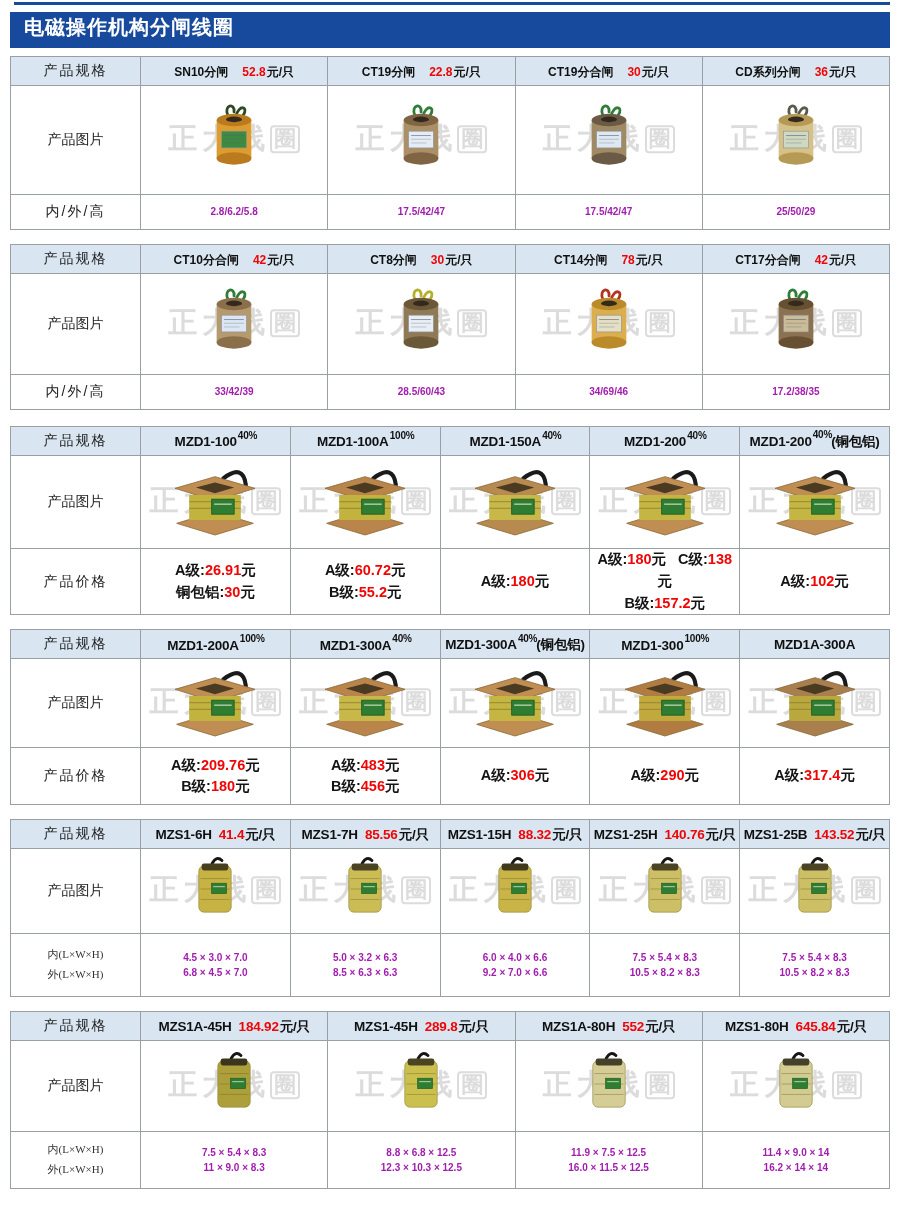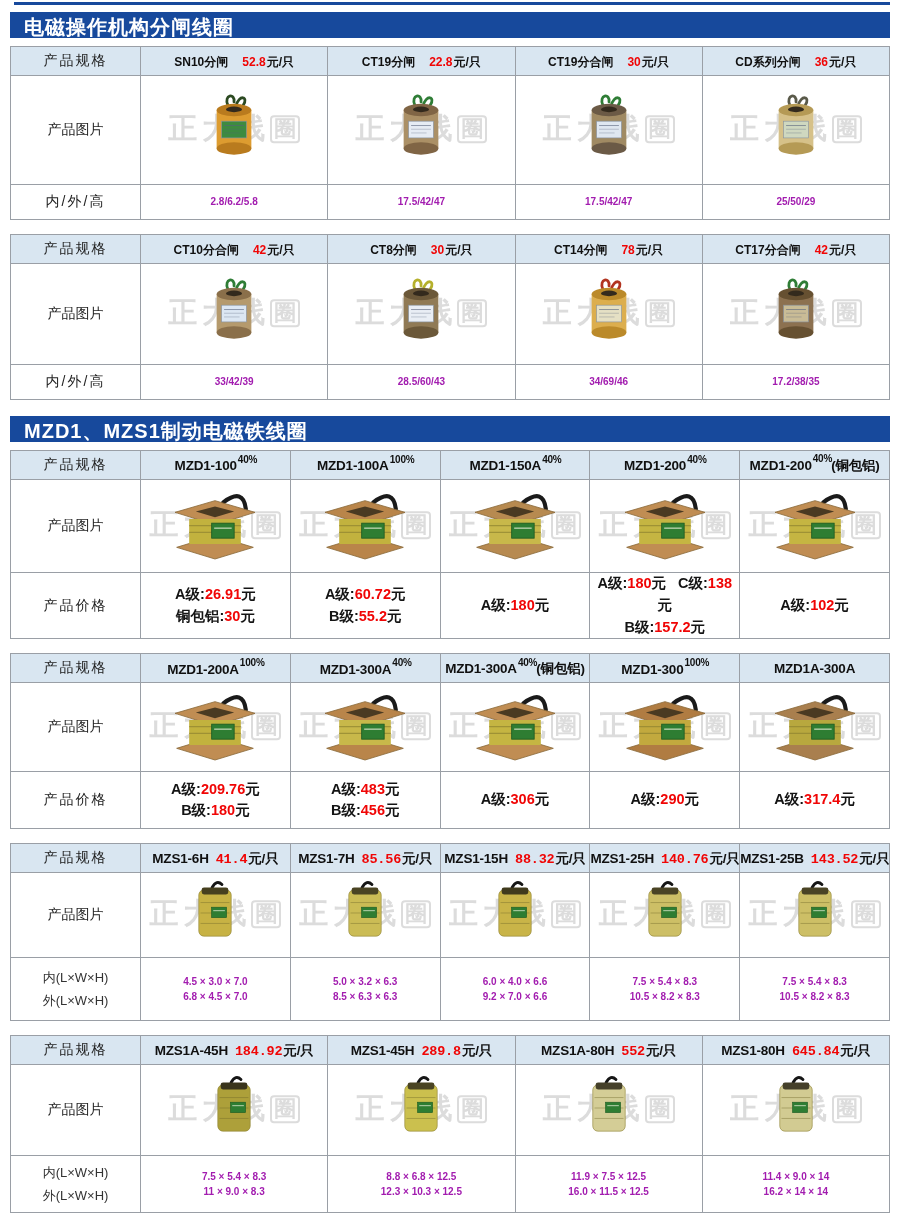--- a/index.html
+++ b/index.html
@@ -5,21 +5,21 @@
   html,body{margin:0;padding:0;background:#ffffff;}
   body{
     width:900px;height:1215px;overflow:hidden;
     font-family:"Liberation Sans","DejaVu Sans",sans-serif;
     color:#111;
   }
   .page{width:880px;margin:0 auto;padding-top:2px;}
   .topline{height:3px;background:#17499c;margin:0 0 7px 4px;}
   .sec-header{
     background:#17499c;color:#fff;font-weight:bold;
-    font-size:20px;line-height:30px;height:26px;
+    font-size:20px;line-height:30px;height:36px;
     padding:0 0 0 14px;margin:0 0 8px 0;letter-spacing:1px;
   }
   .sec2{margin-top:16px;}
   .cat-table{
     width:100%;border-collapse:collapse;table-layout:fixed;
     margin-bottom:14px;
   }
   .cat-table td{
     border:1px solid #9a9fa6;text-align:center;vertical-align:middle;
     padding:0;overflow:hidden;
@@ -27,21 +27,21 @@
   .spec-row td{background:#d9e6f1;height:28px;}
   td.lab{font-size:14px;color:#222;font-weight:normal;}
   .spec-row td.lab{letter-spacing:2px;}
   .spec-wrap{white-space:nowrap;font-weight:bold;font-size:12px;color:#101010;}
   .p-sup{font-size:10px;font-weight:bold;position:relative;top:-2px;left:1px;}
   .p-suffix{font-weight:bold;}
   .p-price{color:#f00505;margin-left:14px;}
   .p-unit{margin-left:1px;}
   
   .t2 .spec-wrap,.t3 .spec-wrap,.t4 .spec-wrap,.t5 .spec-wrap{font-size:13.5px;letter-spacing:-0.2px;}
-  .t4 .p-price,.t5 .p-price{margin-left:7px;font-family:Liberation Mono, monospace;}
+  .t4 .p-price,.t5 .p-price{margin-left:7px;}
   
   .img-cell{position:relative;background:#fff;}
   .t0 .img-cell{height:108px;}
   .t1 .img-cell{height:100px;}
   .t2 .img-cell{height:92px;}
   .t3 .img-cell{height:88px;}
   .t4 .img-cell{height:84px;}
   .t5 .img-cell{height:90px;}
   .wm{
     position:absolute;left:0;right:0;top:50%;transform:translateY(-52%);
@@ -59,21 +59,21 @@
   .t4 .coil svg{height:74px;}
   .t5 .coil svg{height:82px;}
   
   .info-cell{background:#fff;}
   .t0 .info-cell,.t1 .info-cell{height:34px;}
   .t2 .info-cell{height:52px;}
   .t3 .info-cell{height:56px;}
   .t4 .info-cell{height:62px;}
   .t5 .info-cell{height:56px;}
   .dims{font-weight:bold;font-size:10px;color:#a21caf;line-height:1.55;}
-  .lab-sm{font-size:13px;color:#333;line-height:1.8;letter-spacing:0;}
+  .lab-sm{font-size:11px;color:#333;line-height:1.8;letter-spacing:0;font-family:Liberation Serif, serif;}
   .price-line{font-weight:bold;font-size:14.5px;line-height:1.5;color:#141414;}
   .price-item + .price-item{margin-left:12px;}
   .pv{color:#f00505;}
   .info-row td.lab{letter-spacing:2px;}
   .t4 .info-row td.lab,.t5 .info-row td.lab{letter-spacing:0;}
 </style>
 </head>
 <body>
 
 <div class="page">
@@ -241,23 +241,20 @@
               <td class="info-cell">
                 <div class="dims">17.2/38/35</div>
               </td>
             </tr>
           </tbody>
         </table>
       </div>
   </div>
 
   <div class="section sec2">
-    <div class="sec-header">
-      <span>MZD1、MZS1制动电磁铁线圈</span>
-    </div>
     <div>
         <table class="cat-table t2">
           <colgroup>
             <col style="width: 130px;">
             <col>
             <col>
             <col>
             <col>
             <col>
           </colgroup>

